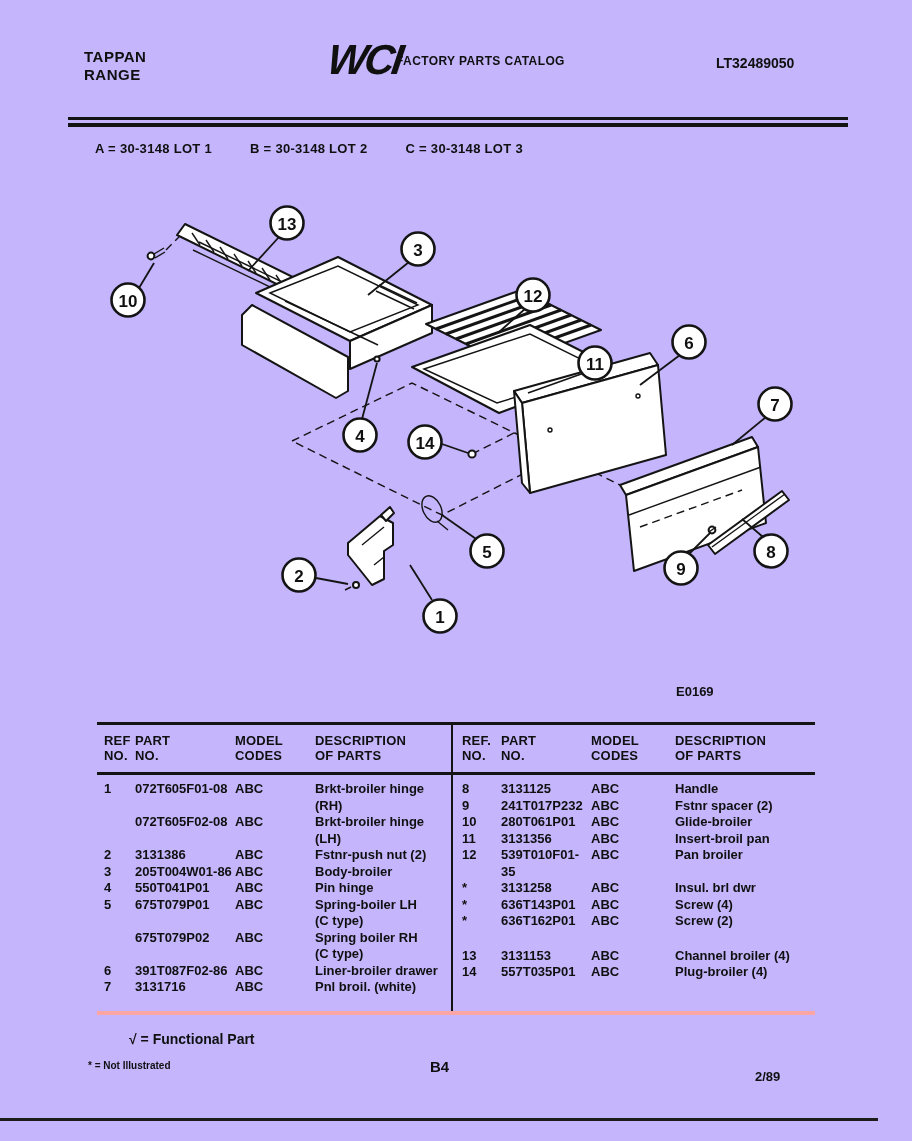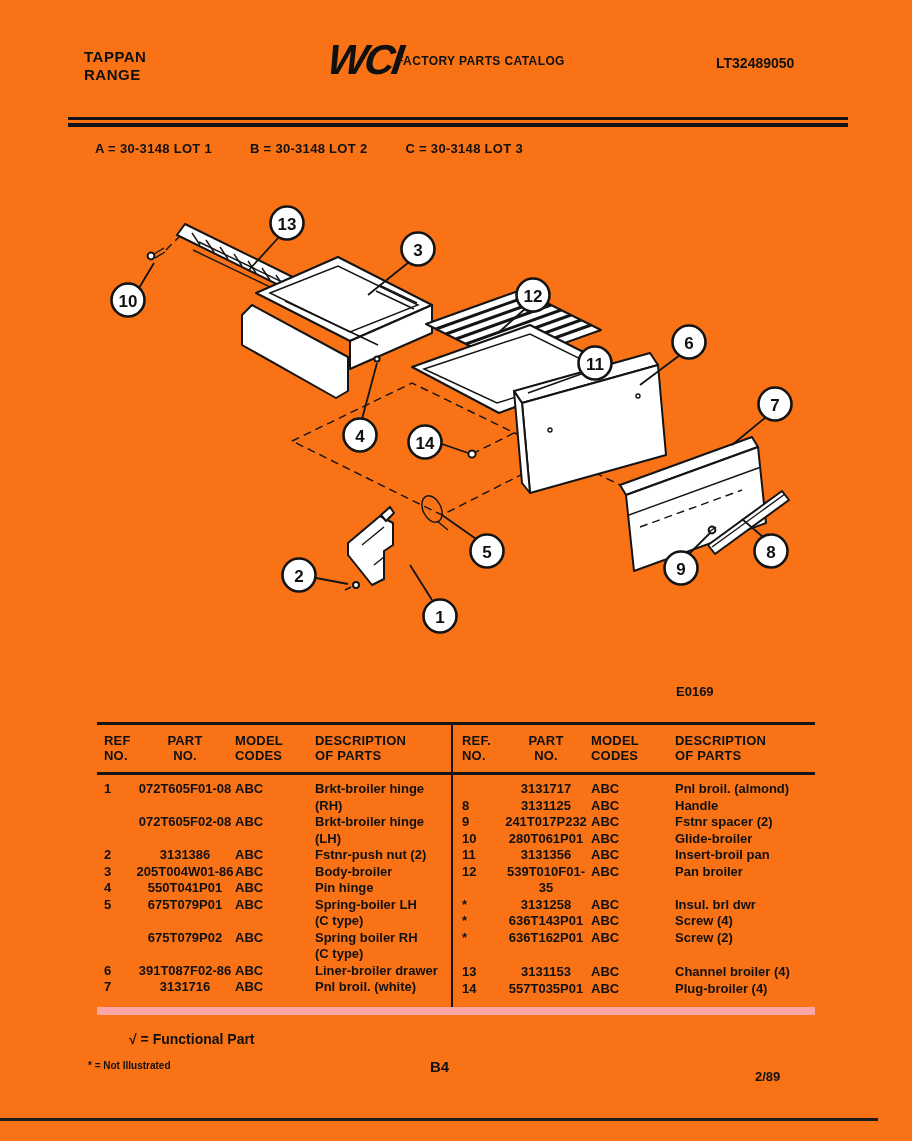--- a/index.html
+++ b/index.html
@@ -1,18 +1,18 @@
 <!DOCTYPE html>
 <html><head>
 <meta charset="utf-8">
 <style>
   * { margin:0; padding:0; box-sizing:border-box; }
   html,body { background:#e8e8e8; }
   .page {
-    position:relative; width:912px; height:1141px; background:#f97316;
+    position:relative; width:912px; height:1141px; background:#c4b5fd;
     font-family:"Liberation Sans", sans-serif; color:#101010; overflow:hidden;
   }
   .abs { position:absolute; }
   .b { font-weight:700; }
 
   
   .brand { left:84px; top:48px; font-size:15px; font-weight:700; letter-spacing:.5px; line-height:18px; white-space:pre-line; }
   .wci-logo { left:328px; top:36px; font-size:42px; font-weight:900; font-style:italic;
               transform:skewX(-8deg); letter-spacing:-3px; }
   .catalog-title { left:396px; top:54px; font-size:12px; font-weight:700; letter-spacing:.4px; }
@@ -29,33 +29,33 @@
   svg .thin { fill:none; stroke:#141414; stroke-width:1.4; }
   svg .bar  { stroke:#141414; stroke-width:3; }
   svg .dash { fill:none; stroke:#141414; stroke-width:1.4; stroke-dasharray:8 5; }
   svg .lead { stroke:#141414; stroke-width:1.8; }
   svg .callout { fill:#ffffff; stroke:#141414; stroke-width:2.6; }
   svg .callout-num { font:700 17px "Liberation Sans", sans-serif; fill:#101010;
                      text-anchor:middle; dominant-baseline:central; }
 
   
   .ptable { left:97px; top:722px; width:718px; height:293px;
-            border-top:3px solid #141414; border-bottom:8px solid #fca5a5; }
+            border-top:3px solid #141414; border-bottom:4px solid #fca5a5; }
   .ptable .vdiv { position:absolute; left:354px; top:0; width:2px; height:100%; background:#141414; }
   .ptable .hdr-rule { position:absolute; left:0; top:47px; width:100%; height:3px; background:#141414; }
   .half { position:absolute; top:0; height:100%; }
   .half-left { left:0; width:354px; }
   .half-right { left:360px; width:358px; }
   table { border-collapse:collapse; table-layout:fixed; width:100%; }
   th, td { font-size:13px; font-weight:700; line-height:16.5px; vertical-align:top;
            text-align:left; white-space:pre-line; padding:0; }
   thead th { height:47px; padding-top:8px; line-height:15px; letter-spacing:.2px; }
   tbody:before { content:""; display:block; height:9px; }
   .c-ref  { width:38px; padding-left:7px; }
-  .c-part { width:100px;text-align:center; }
+  .c-part { width:100px; }
   .c-model{ width:80px; }
   .c-desc { width:auto; }
   .half-right .c-ref { width:44px; padding-left:5px; }
   .half-right .c-part { width:90px; }
   .half-right .c-model{ width:84px; }
   .row-gap td { padding-top:18px; }
 
   
   .legend-1 { left:88px; top:1031px; font-size:14px; font-weight:700;margin-left:41px; }
   .legend-2 { left:88px; top:1060px; font-size:10px; font-weight:700; }
@@ -345,26 +345,20 @@
             <th class="c-part">PART
 NO.</th>
             <th class="c-model">MODEL
 CODES</th>
             <th class="c-desc">DESCRIPTION
 OF PARTS</th>
           </tr>
         </thead>
         <tbody>
           <tr>
-            <td class="c-ref"></td>
-            <td class="c-part">3131717</td>
-            <td class="c-model">ABC</td>
-            <td class="c-desc">Pnl broil. (almond)</td>
-          </tr>
-          <tr>
             <td class="c-ref">8</td>
             <td class="c-part">3131125</td>
             <td class="c-model">ABC</td>
             <td class="c-desc">Handle</td>
           </tr>
           <tr>
             <td class="c-ref">9</td>
             <td class="c-part">241T017P232</td>
             <td class="c-model">ABC</td>
             <td class="c-desc">Fstnr spacer (2)</td>

